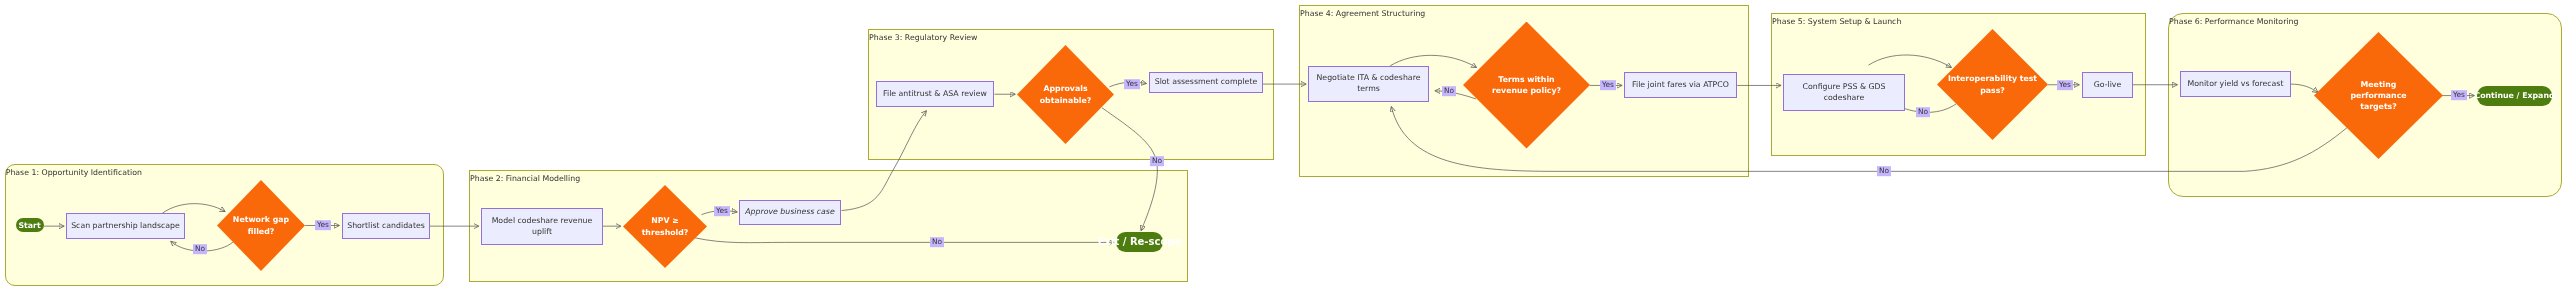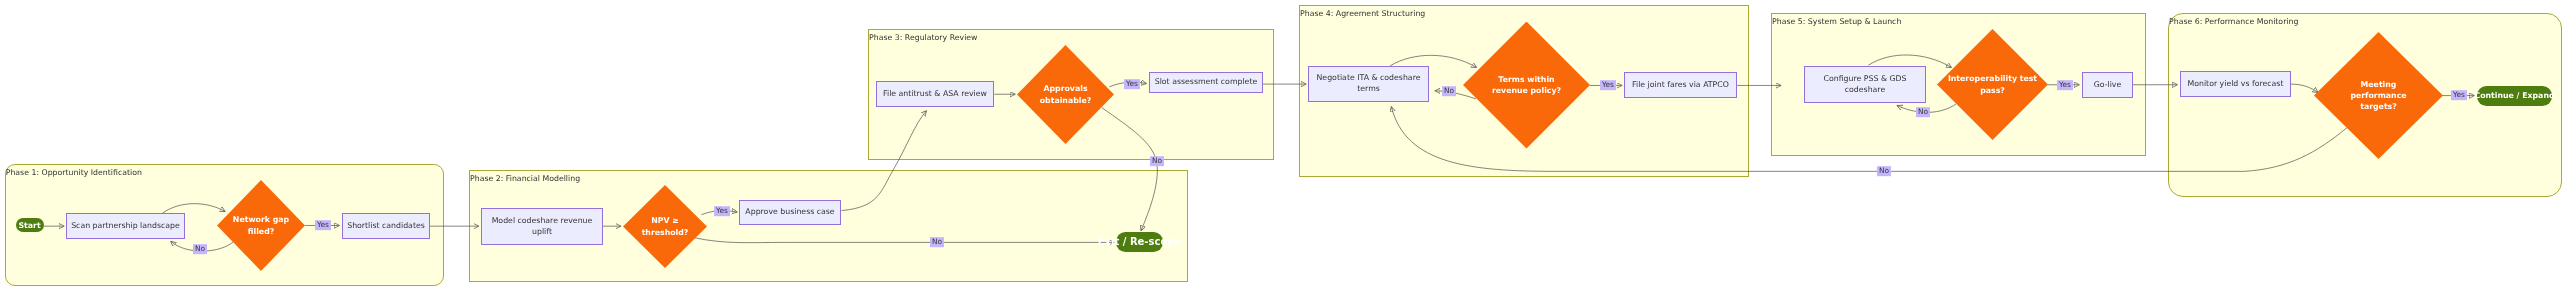--- a/index.html
+++ b/index.html
@@ -84,36 +84,36 @@
   <div class="node" style="left:66px;top:213px;width:119px;height:26px;">Scan partnership landscape</div>
   <div class="diamond" style="left:217px;top:180px;width:88px;height:91px;">
       <span>Network gap filled?</span>
     </div>
   <div class="node" style="left:342px;top:213px;width:88px;height:26px;">Shortlist candidates</div>
 
   <div class="node" style="left:481px;top:208px;width:122px;height:37px;">Model codeshare revenue uplift</div>
   <div class="diamond" style="left:623px;top:185px;width:84px;height:83px;">
       <span style="width:80%;">NPV ≥ threshold?</span>
     </div>
-  <div class="node" style="left:739px;top:200px;width:102px;height:25px;">Approve business case</div>
+  <div class="node" style="left:739px;top:200px;width:102px;height:25px;font-style:italic;">Approve business case</div>
   <div class="stadium" style="left:1116px;top:232px;width:47px;height:19.6px;font-size:10px;">Exit / Re-scope</div>
 
   <div class="node" style="left:876px;top:81px;width:118px;height:26px;">File antitrust &amp; ASA review</div>
   <div class="diamond" style="left:1017px;top:45px;width:97px;height:99px;">
       <span style="width:86%;">Approvals obtainable?</span>
     </div>
   <div class="node" style="left:1149px;top:72px;width:114px;height:21px;">Slot assessment complete</div>
 
   <div class="node" style="left:1308px;top:66px;width:121px;height:36px;">Negotiate ITA &amp; codeshare terms</div>
   <div class="diamond" style="left:1463px;top:21.6px;width:127px;height:127px;">
       <span>Terms within revenue policy?</span>
     </div>
   <div class="node" style="left:1624px;top:72px;width:113px;height:26px;">File joint fares via ATPCO</div>
 
-  <div class="node" style="left:1783px;top:66px;width:122px;height:37px;margin-left:21px;">Configure PSS &amp; GDS codeshare</div>
+  <div class="node" style="left:1783px;top:74px;width:122px;height:37px;">Configure PSS &amp; GDS codeshare</div>
   <div class="diamond" style="left:1937px;top:29px;width:111px;height:111px;">
       <span style="width:92%;">Interoperability test pass?</span>
     </div>
   <div class="node" style="left:2082px;top:72px;width:51px;height:26px;">Go-live</div>
 
   <div class="node" style="left:2180px;top:71px;width:111px;height:26px;">Monitor yield vs forecast</div>
   <div class="diamond" style="left:2314px;top:32px;width:129px;height:127px;">
       <span>Meeting performance targets?</span>
     </div>
   <div class="stadium" style="left:2477px;top:86px;width:75px;height:19.6px;">Continue / Expand</div>

